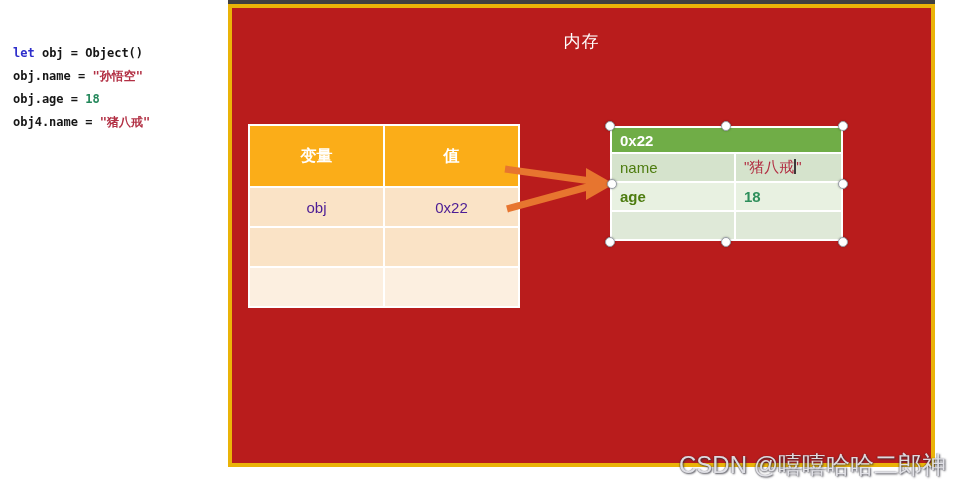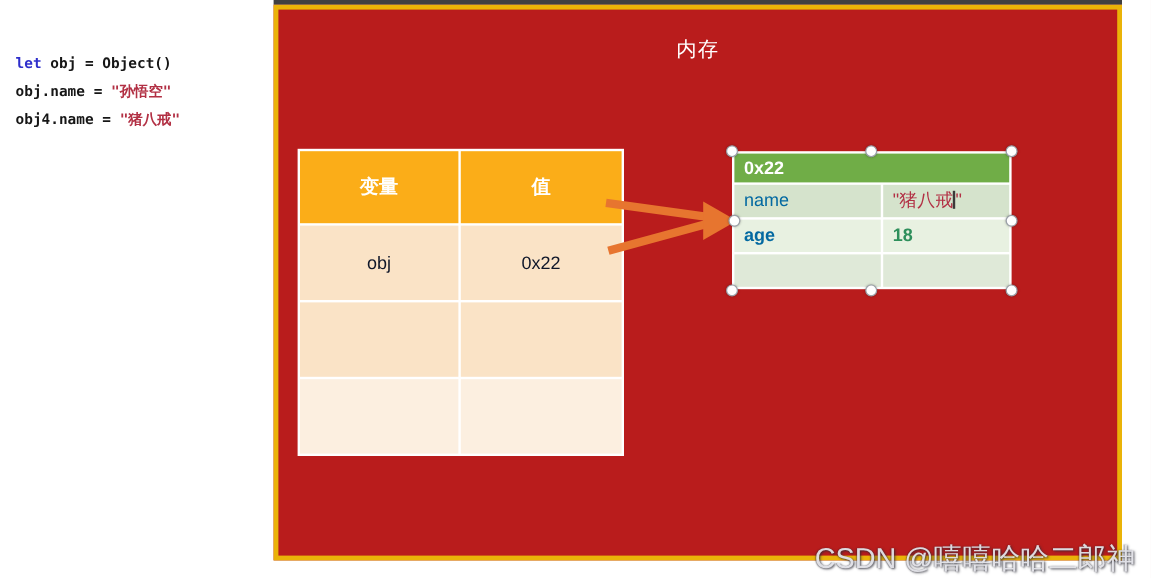--- a/index.html
+++ b/index.html
@@ -29,32 +29,32 @@
   .code .str{color:#b23044;}
   .code .num{color:#23875a;}
   
   table{border-collapse:separate;border-spacing:2px;background:#ffffff;}
   .var-table{position:absolute;left:248px;top:124px;width:272px;}
   .var-table th{
     width:134px;height:28px;background:#fbad18;color:#ffffff;
     font-size:16px;font-weight:bold;text-align:center;padding:16px;
   }
   .var-table td{
-    height:38px;font-size:15px;color:#0f172a;text-align:center;padding:12px;
+    height:38px;font-size:15px;color:#4c1d95;text-align:center;padding:0;
   }
   .var-table tr.odd td{background:#fae3c6;}
   .var-table tr.even td{background:#fcefe0;}
   
   .obj-table{position:absolute;left:610px;top:126px;width:233px;}
   .obj-table .addr{
     height:24px;background:#70AD47;color:#ffffff;font-size:15px;
     font-weight:bold;text-align:left;padding:0 0 0 8px;
   }
   .obj-table td{height:27px;font-size:15px;padding:0 0 0 8px;text-align:left;}
-  .obj-table td.key{color:#0369a1;width:114px;}
+  .obj-table td.key{color:#4d7c0f;width:114px;}
   .obj-table tr.r1 td{background:#d5e3cc;}
   .obj-table tr.r2 td{background:#e8f1e1;font-weight:bold;}
   .obj-table tr.r3 td{background:#dfe9d8;}
   .obj-table .val-str{color:#b23044;}
   .obj-table .val-num{color:#2e8f5b;}
   .caret{display:inline-block;width:2px;height:15px;background:#3a3a3a;vertical-align:-2px;}
   
   .handle{
     position:absolute;width:8px;height:8px;border-radius:50%;
     background:#ffffff;border:1px solid #9aa0a8;box-shadow:0 0 2px rgba(0,0,0,.35);
@@ -75,20 +75,21 @@
 
   <div class="top-bar"></div>
 
   <div class="panel">
     <div class="panel-title">内存</div>
   </div>
 
   <div class="code">
     <div class="line"><span class="kw">let</span><span> obj = Object()</span></div>
     <div class="line"><span>obj.name = </span><span class="str">"孙悟空"</span></div>
+    <div class="line"><span>obj.age = </span><span class="num">18</span></div>
     <div class="line"><span>obj4.name = </span><span class="str">"猪八戒"</span></div>
   </div>
 
   <table class="var-table">
     <thead>
       <tr>
         <th>变量</th>
         <th>值</th>
       </tr>
     </thead>

